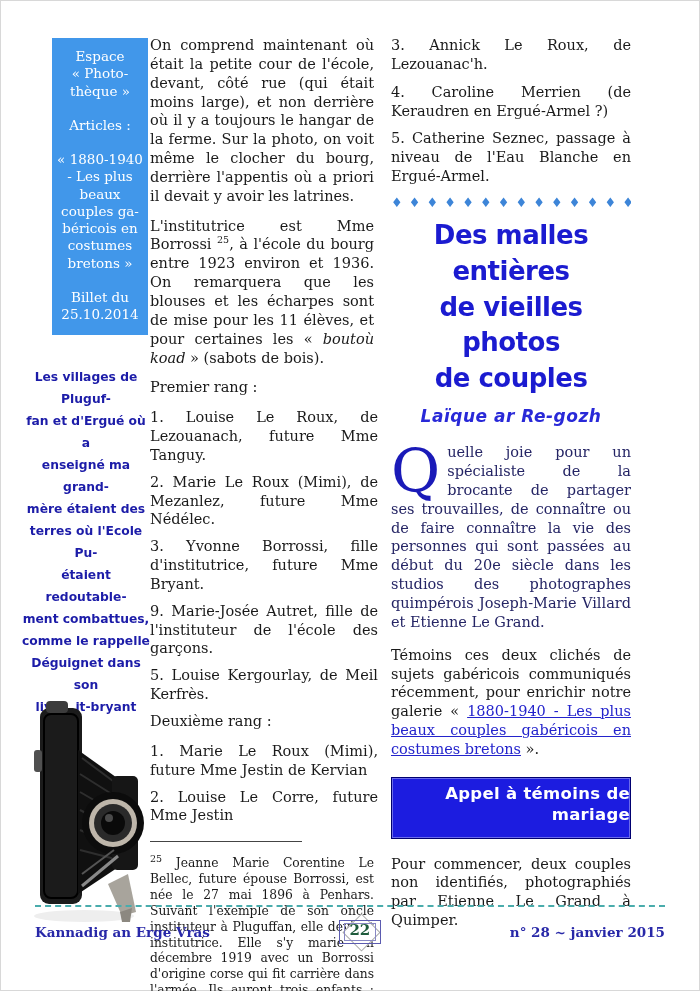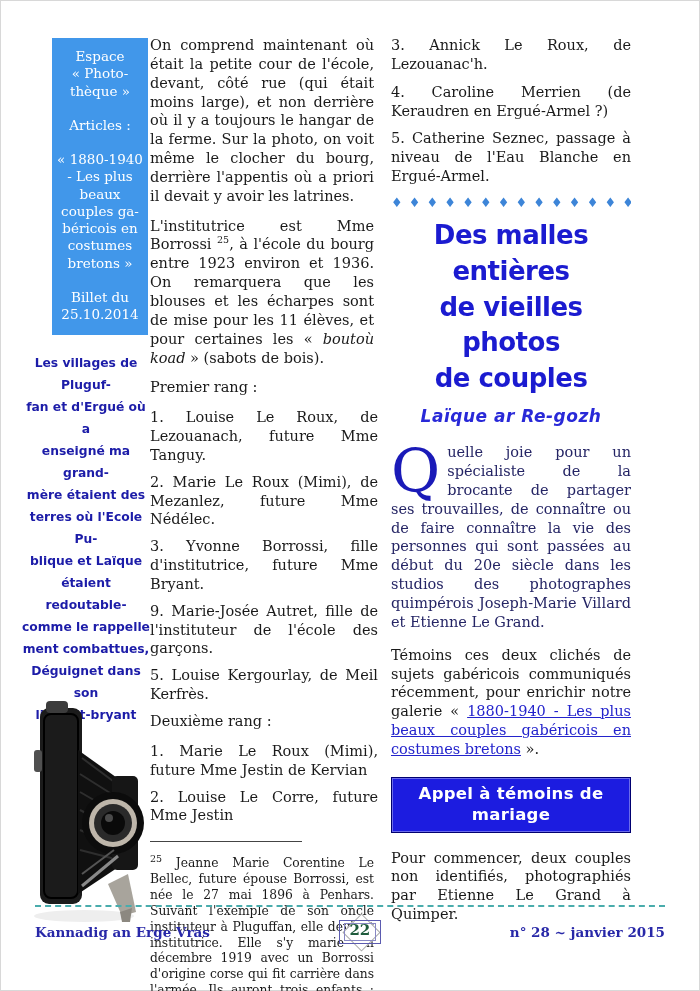--- a/index.html
+++ b/index.html
@@ -10,21 +10,21 @@
   }
   
   .side-box{
     position:absolute;left:52px;top:38px;width:92px;
     background:#4197ea;color:#ffffff;text-align:center;
     font-size:13.5px;line-height:1.28;padding:10px 2px 12px 2px;
   }
   .side-box .para{margin:0 0 17px 0;}
   .side-box .para:last-child{margin-bottom:0;}
   .side-note{
-    position:absolute;left:22px;top:352px;width:128px;
+    position:absolute;left:22px;top:366px;width:128px;
     font-family:"DejaVu Sans","Liberation Sans",sans-serif;
     font-weight:bold;font-size:12.3px;line-height:1.79;
     color:#1c1ca8;text-align:center;
   }
   .camera{position:absolute;left:20px;top:698px;width:128px;height:228px;}
   
   .col-mid{position:absolute;left:150px;top:36px;width:228px;
     font-size:14.5px;line-height:1.3;text-align:justify;}
   .col-mid p{margin:0 4px 11px 0;}
   .rang-label{text-align:left;margin:2px 0 8px 0;}
@@ -52,21 +52,21 @@
   .lead{color:#252565;text-align:justify;margin:0 0 14px 0;}
   .dropcap{
     float:left;color:#1a1ab8;font-size:60px;line-height:0.82;
     padding:4px 7px 0 0;font-family:"DejaVu Serif","Liberation Serif",serif;
   }
   .witness{text-align:justify;margin:6px 0 18px 0;}
   .witness a{color:#2323cc;text-decoration:underline;cursor:pointer;}
   .banner{
     background:#1c1ce0;border:1px solid #000070;color:#ffffff;
     font-family:"DejaVu Sans","Liberation Sans",sans-serif;font-weight:bold;
-    font-size:16.5px;text-align:center;padding:5px 0 6px 0;margin:0 0 16px 0;
+    font-size:16.5px;text-align:right;padding:5px 0 12px 0;margin:0 0 16px 0;
     box-shadow:inset 0 0 0 1px rgba(255,255,255,.35);letter-spacing:0.3px;
   }
   .plain-para{text-align:justify;margin:0 0 13px 0;}
   
   .footer{
     position:absolute;left:35px;right:35px;top:905px;
     border-top:2px dashed #4aacac;padding-top:7px;
     display:flex;align-items:center;justify-content:space-between;
   }
   .footer .f-left,.footer .f-right{
@@ -114,24 +114,23 @@
         <div>25.10.2014</div>
       </div>
   </div>
 
   <div class="side-note">
       <div>Les villages de Pluguf-</div>
       <div>fan et d'Ergué où a</div>
       <div>enseigné ma grand-</div>
       <div>mère  étaient des</div>
       <div>terres où l'Ecole Pu-</div>
-      <div>blique et Laïque</div>
       <div>étaient redoutable-</div>
+      <div>ment combattues,</div>
       <div>comme le rappelle</div>
-      <div>ment combattues,</div>
       <div>Déguignet dans son</div>
       <div>livre. jt-bryant</div>
     </div>
 
   <div class="camera">
     <svg width="128" height="228" viewBox="0 0 128 228">
       <ellipse cx="64" cy="218" rx="50" ry="6" fill="#eee"></ellipse>
       <rect x="20" y="10" width="42" height="196" rx="9" fill="#1b1b1b"></rect>
       <rect x="26" y="3" width="22" height="12" rx="4" fill="#3c3c3c"></rect>
       <rect x="14" y="52" width="8" height="22" rx="3" fill="#505050"></rect>

